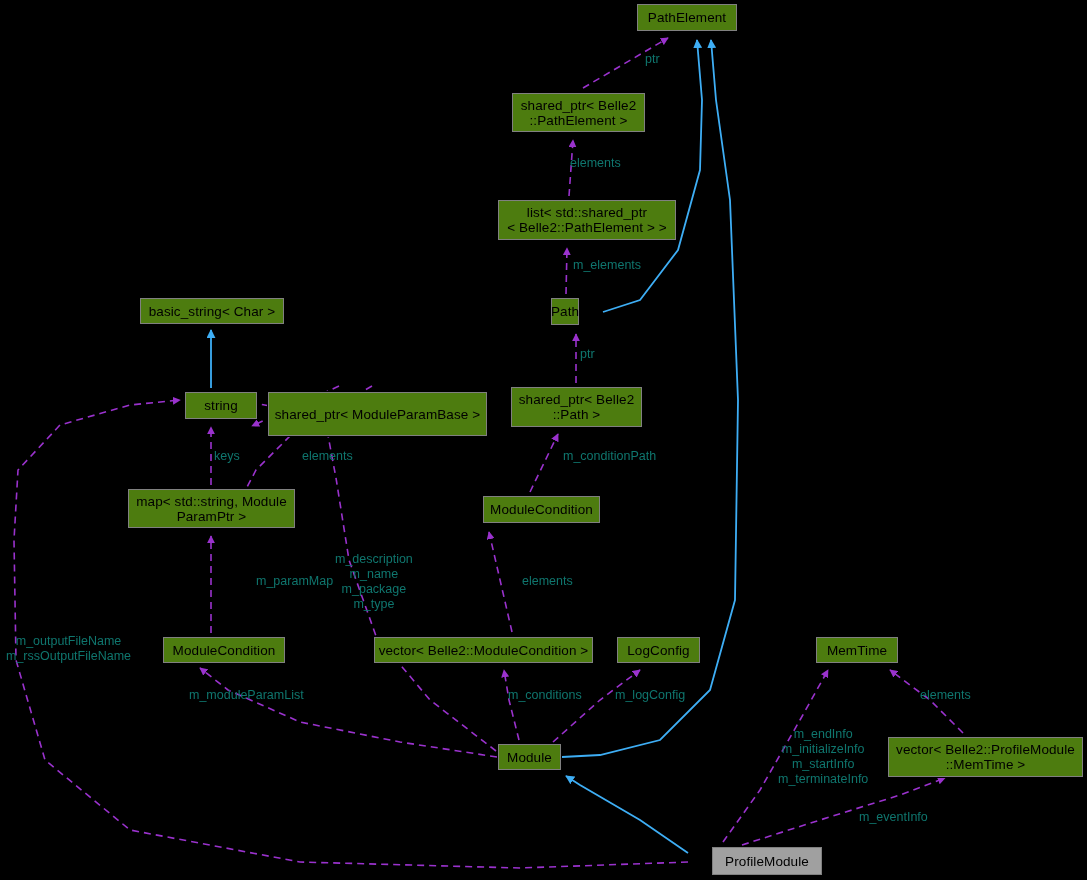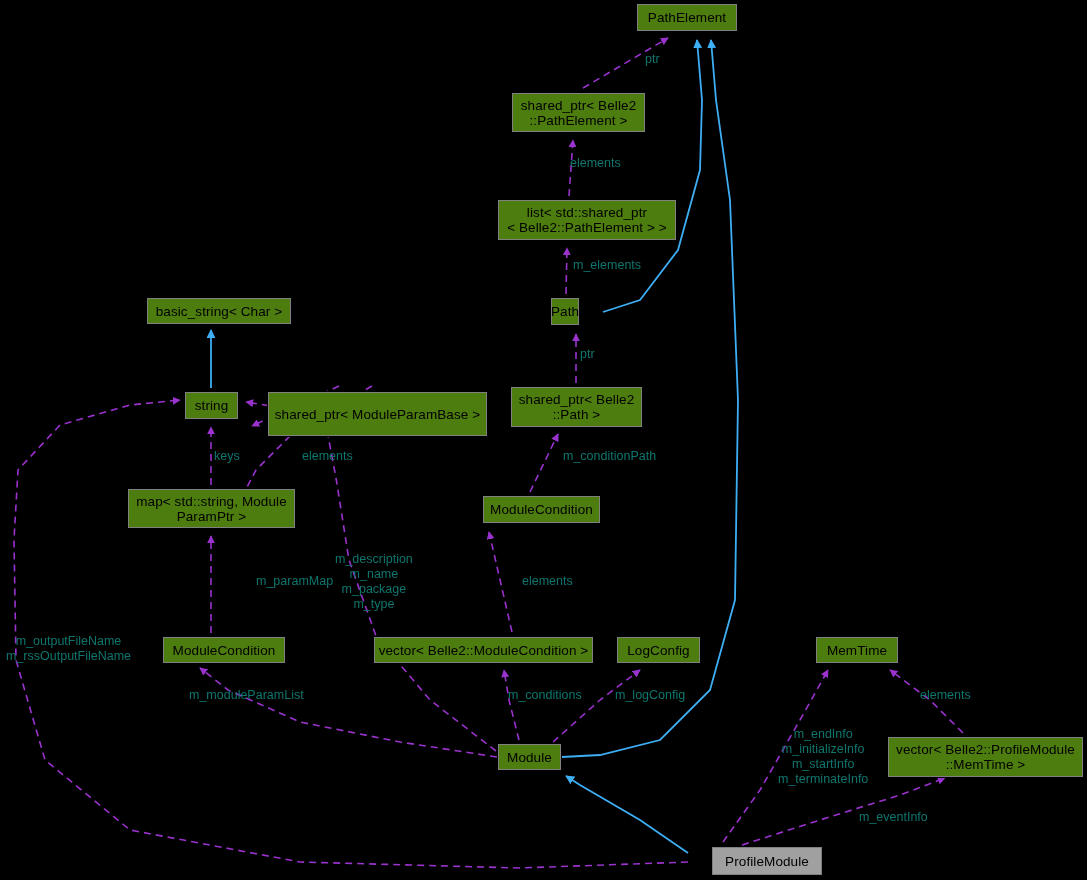--- a/index.html
+++ b/index.html
@@ -96,22 +96,22 @@
   <div id="nodes-layer">
       <div class="node" style="left: 637px; top: 4px; width: 100px; height: 27px;">PathElement</div>
       <div class="node" style="left: 512px; top: 93px; width: 133px; height: 39px;">shared_ptr&lt; Belle2
 ::PathElement &gt;</div>
       <div class="node" style="left: 470px; top: 200px; width: 178px; height: 40px; margin-left: 28px;">list&lt; std::shared_ptr
 &lt; Belle2::PathElement &gt; &gt;</div>
       <div class="node" style="left: 551px; top: 298px; width: 28px; height: 27px;">Path</div>
       <div class="node" style="left: 511px; top: 387px; width: 131px; height: 40px;">shared_ptr&lt; Belle2
 ::Path &gt;</div>
       <div class="node" style="left: 483px; top: 496px; width: 117px; height: 27px;">ModuleCondition</div>
-      <div class="node" style="left: 147px; top: 298px; width: 144px; height: 26px;">basic_string&lt; Char &gt;</div>
-      <div class="node" style="left: 185px; top: 392px; width: 53px; height: 27px;">string</div>
+      <div class="node" style="left: 140px; top: 298px; width: 144px; height: 26px;">basic_string&lt; Char &gt;</div>
+      <div class="node" style="left: 185px; top: 392px; width: 72px; height: 27px;">string</div>
       <div class="node" style="left: 268px; top: 392px; width: 219px; height: 44px;">shared_ptr&lt; ModuleParamBase &gt;</div>
       <div class="node" style="left: 128px; top: 489px; width: 167px; height: 39px;">map&lt; std::string, Module
 ParamPtr &gt;</div>
       <div class="node" style="left: 163px; top: 637px; width: 122px; height: 26px;">ModuleCondition</div>
       <div class="node" style="left: 374px; top: 637px; width: 219px; height: 26px; text-align: right;">vector&lt; Belle2::ModuleCondition &gt;</div>
       <div class="node" style="left: 617px; top: 637px; width: 83px; height: 26px;">LogConfig</div>
       <div class="node" style="left: 816px; top: 637px; width: 82px; height: 26px;">MemTime</div>
       <div class="node" style="left: 888px; top: 737px; width: 195px; height: 40px;">vector&lt; Belle2::ProfileModule
 ::MemTime &gt;</div>
       <div class="node" style="left: 498px; top: 744px; width: 63px; height: 26px;">Module</div>

